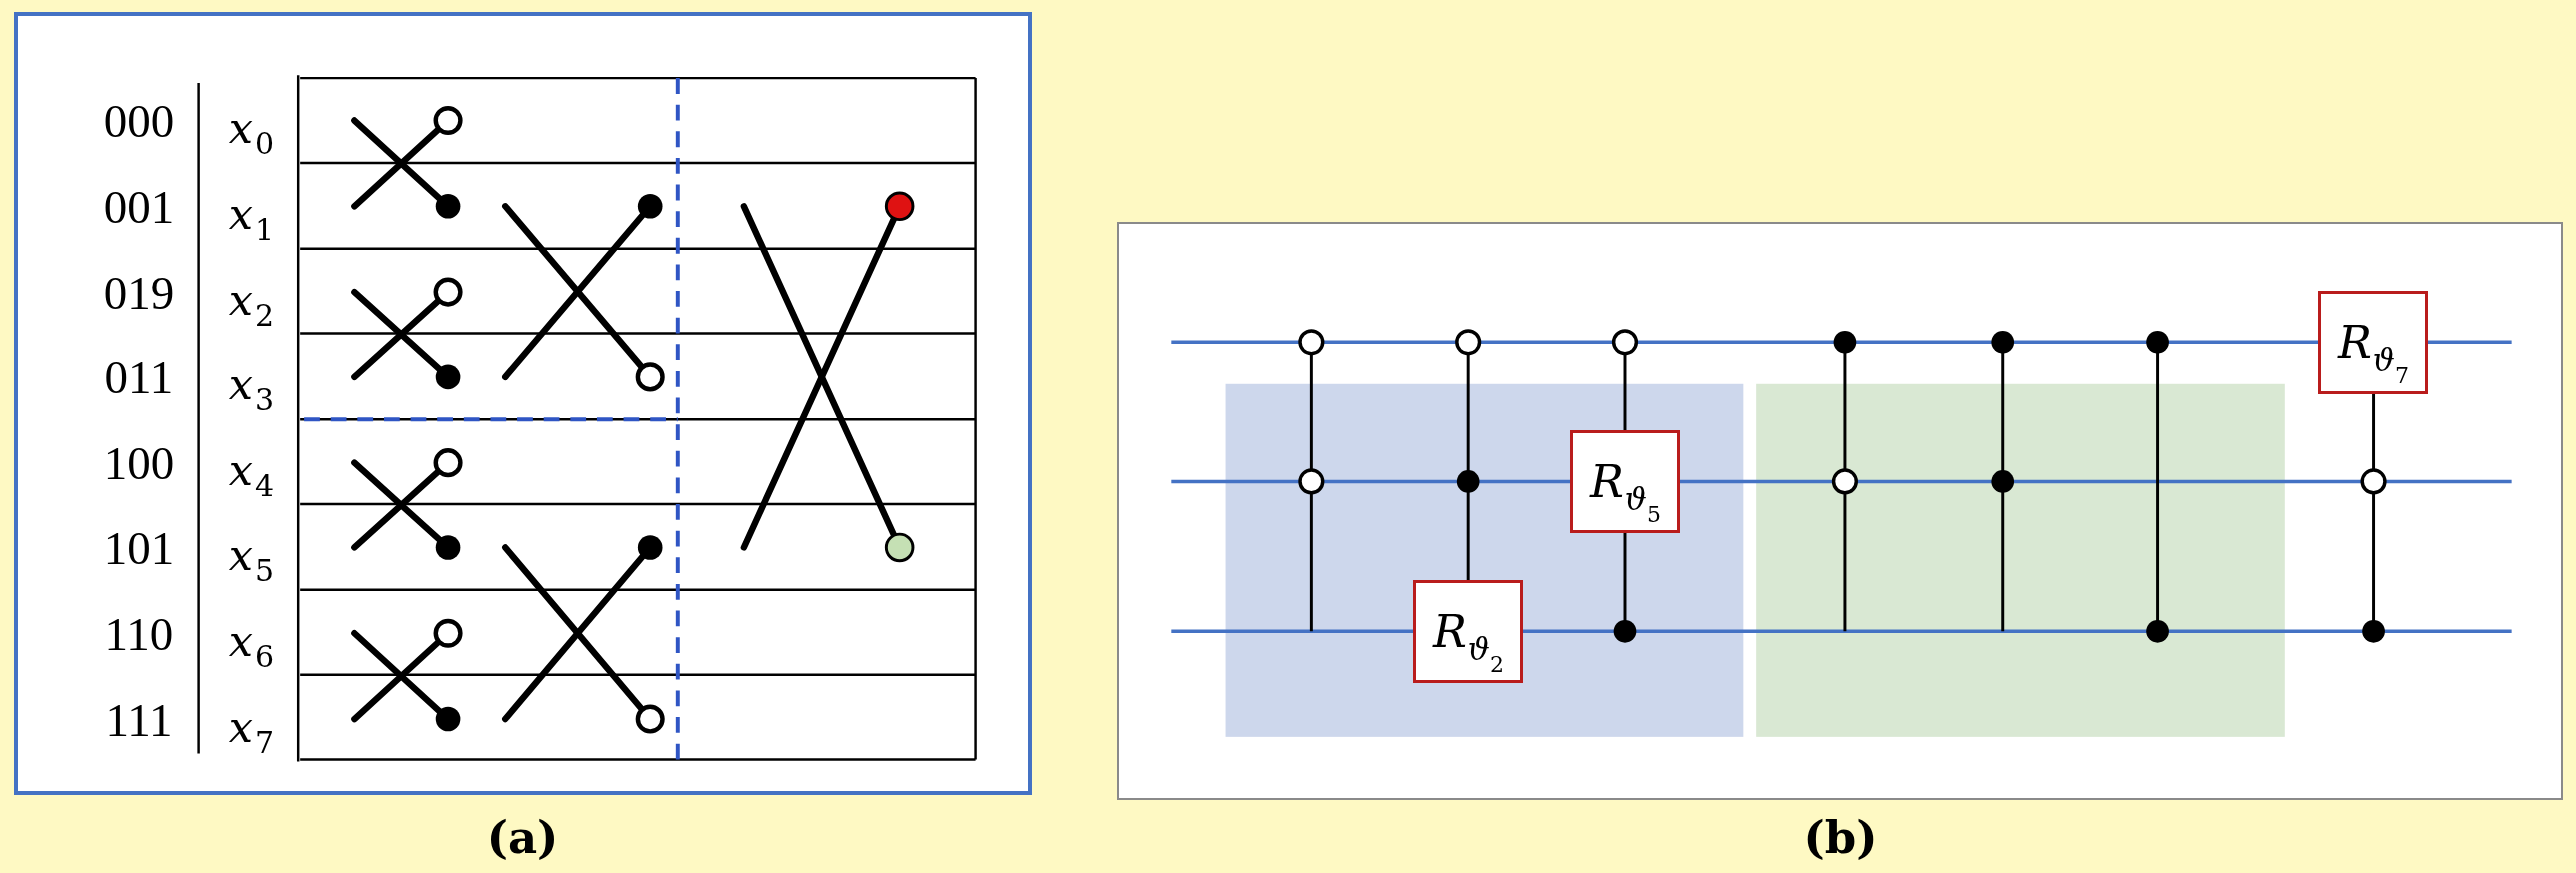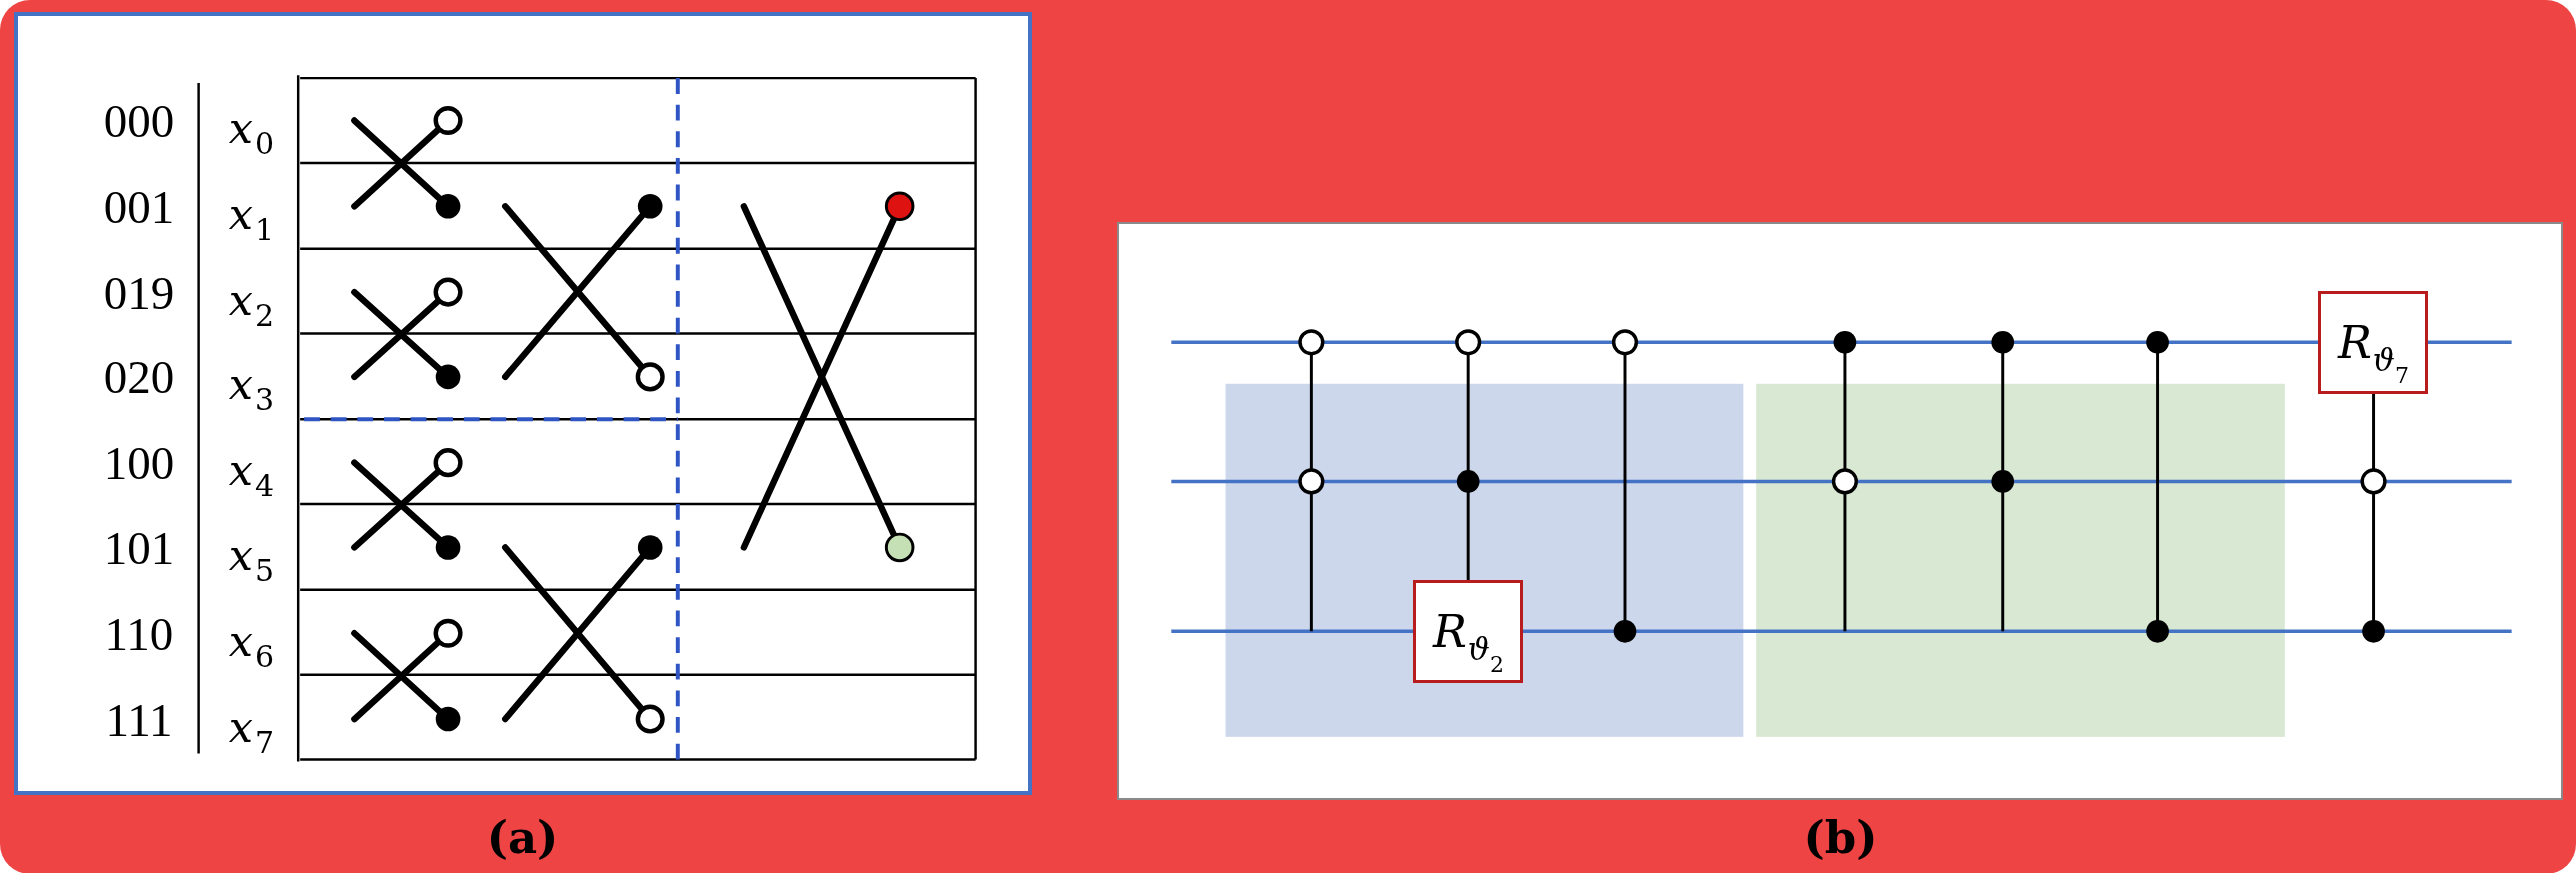--- a/index.html
+++ b/index.html
@@ -1,17 +1,17 @@
 <!DOCTYPE html>
 <html><head>
 <meta charset="utf-8">
 <style>
   html,body{margin:0;padding:0;background:#ffffff;}
-  .page{position:relative;width:2576px;height:874px;background:#ef4444;
-        font-family:"DejaVu Serif",serif;color:#000;overflow:hidden;border-radius:30px;}
+  .page{position:relative;width:2576px;height:874px;background:#fef9c3;
+        font-family:"DejaVu Serif",serif;color:#000;overflow:hidden;}
 
   
   .panel-a{position:absolute;left:14px;top:12px;width:1018px;height:783px;
            border:4px solid #4472C4;box-sizing:border-box;background:#fff;}
   .panel-a svg{position:absolute;left:0;top:0;}
   .binlabel{position:absolute;left:57px;width:128px;height:61px;line-height:61px;
             text-align:center;font-size:47px;font-family:"Liberation Serif",serif;}
   .varlabel{position:absolute;left:187px;width:91px;height:61px;line-height:61px;
             text-align:center;font-size:43px;font-family:"DejaVu Serif",serif;margin-top:7px;}
   .vbase{font-style:italic;}
@@ -96,21 +96,21 @@
       <circle cx="894" cy="193" r="13.5" fill="#DF1212" stroke="#000" stroke-width="3"></circle>
       <circle cx="894" cy="539" r="13.5" fill="#C5E0B4" stroke="#000" stroke-width="3"></circle>
 
       <line x1="669" y1="63" x2="669" y2="754" stroke="#2F55C4" stroke-width="4" stroke-dasharray="16 11"></line>
       <line x1="290" y1="409" x2="669" y2="409" stroke="#2F55C4" stroke-width="4" stroke-dasharray="16 11"></line>
     </svg>
 
     <div class="binlabel" style="top:75px">000</div>
     <div class="binlabel" style="top:161px">001</div>
     <div class="binlabel" style="top:247px">019</div>
-    <div class="binlabel" style="top:331px">020</div>
+    <div class="binlabel" style="top:331px">011</div>
     <div class="binlabel" style="top:417px">100</div>
     <div class="binlabel" style="top:502px">101</div>
     <div class="binlabel" style="top:588px">110</div>
     <div class="binlabel" style="top:674px">111</div>
 
     <div class="varlabel" style="top:75px"><span class="vbase">x</span><span class="vsub">0</span></div>
     <div class="varlabel" style="top:161px"><span class="vbase">x</span><span class="vsub">1</span></div>
     <div class="varlabel" style="top:247px"><span class="vbase">x</span><span class="vsub">2</span></div>
     <div class="varlabel" style="top:331px"><span class="vbase">x</span><span class="vsub">3</span></div>
     <div class="varlabel" style="top:417px"><span class="vbase">x</span><span class="vsub">4</span></div>
@@ -159,20 +159,23 @@
       <circle cx="1053" cy="120" r="11.5" fill="#000"></circle>
       <circle cx="1053" cy="413" r="11.5" fill="#000"></circle>
 
       <circle cx="1272" cy="261" r="11.5" fill="#fff" stroke="#000" stroke-width="3.5"></circle>
       <circle cx="1272" cy="413" r="11.5" fill="#000"></circle>
     </svg>
 
     <div class="gate" style="left:294px;top:356px">
         <span><span class="gbase">R</span><span class="gs1">ϑ</span><span class="gs2">2</span></span>
       </div>
+    <div class="gate" style="left:451px;top:206px">
+        <span><span class="gbase">R</span><span class="gs1">ϑ</span><span class="gs2">5</span></span>
+      </div>
     <div class="gate" style="left:1199px;top:67px">
         <span><span class="gbase">R</span><span class="gs1">ϑ</span><span class="gs2">7</span></span>
       </div>
   </div>
 
   <div class="caption cap-a">(a)</div>
   <div class="caption cap-b">(b)</div>
 </div>
 
 

